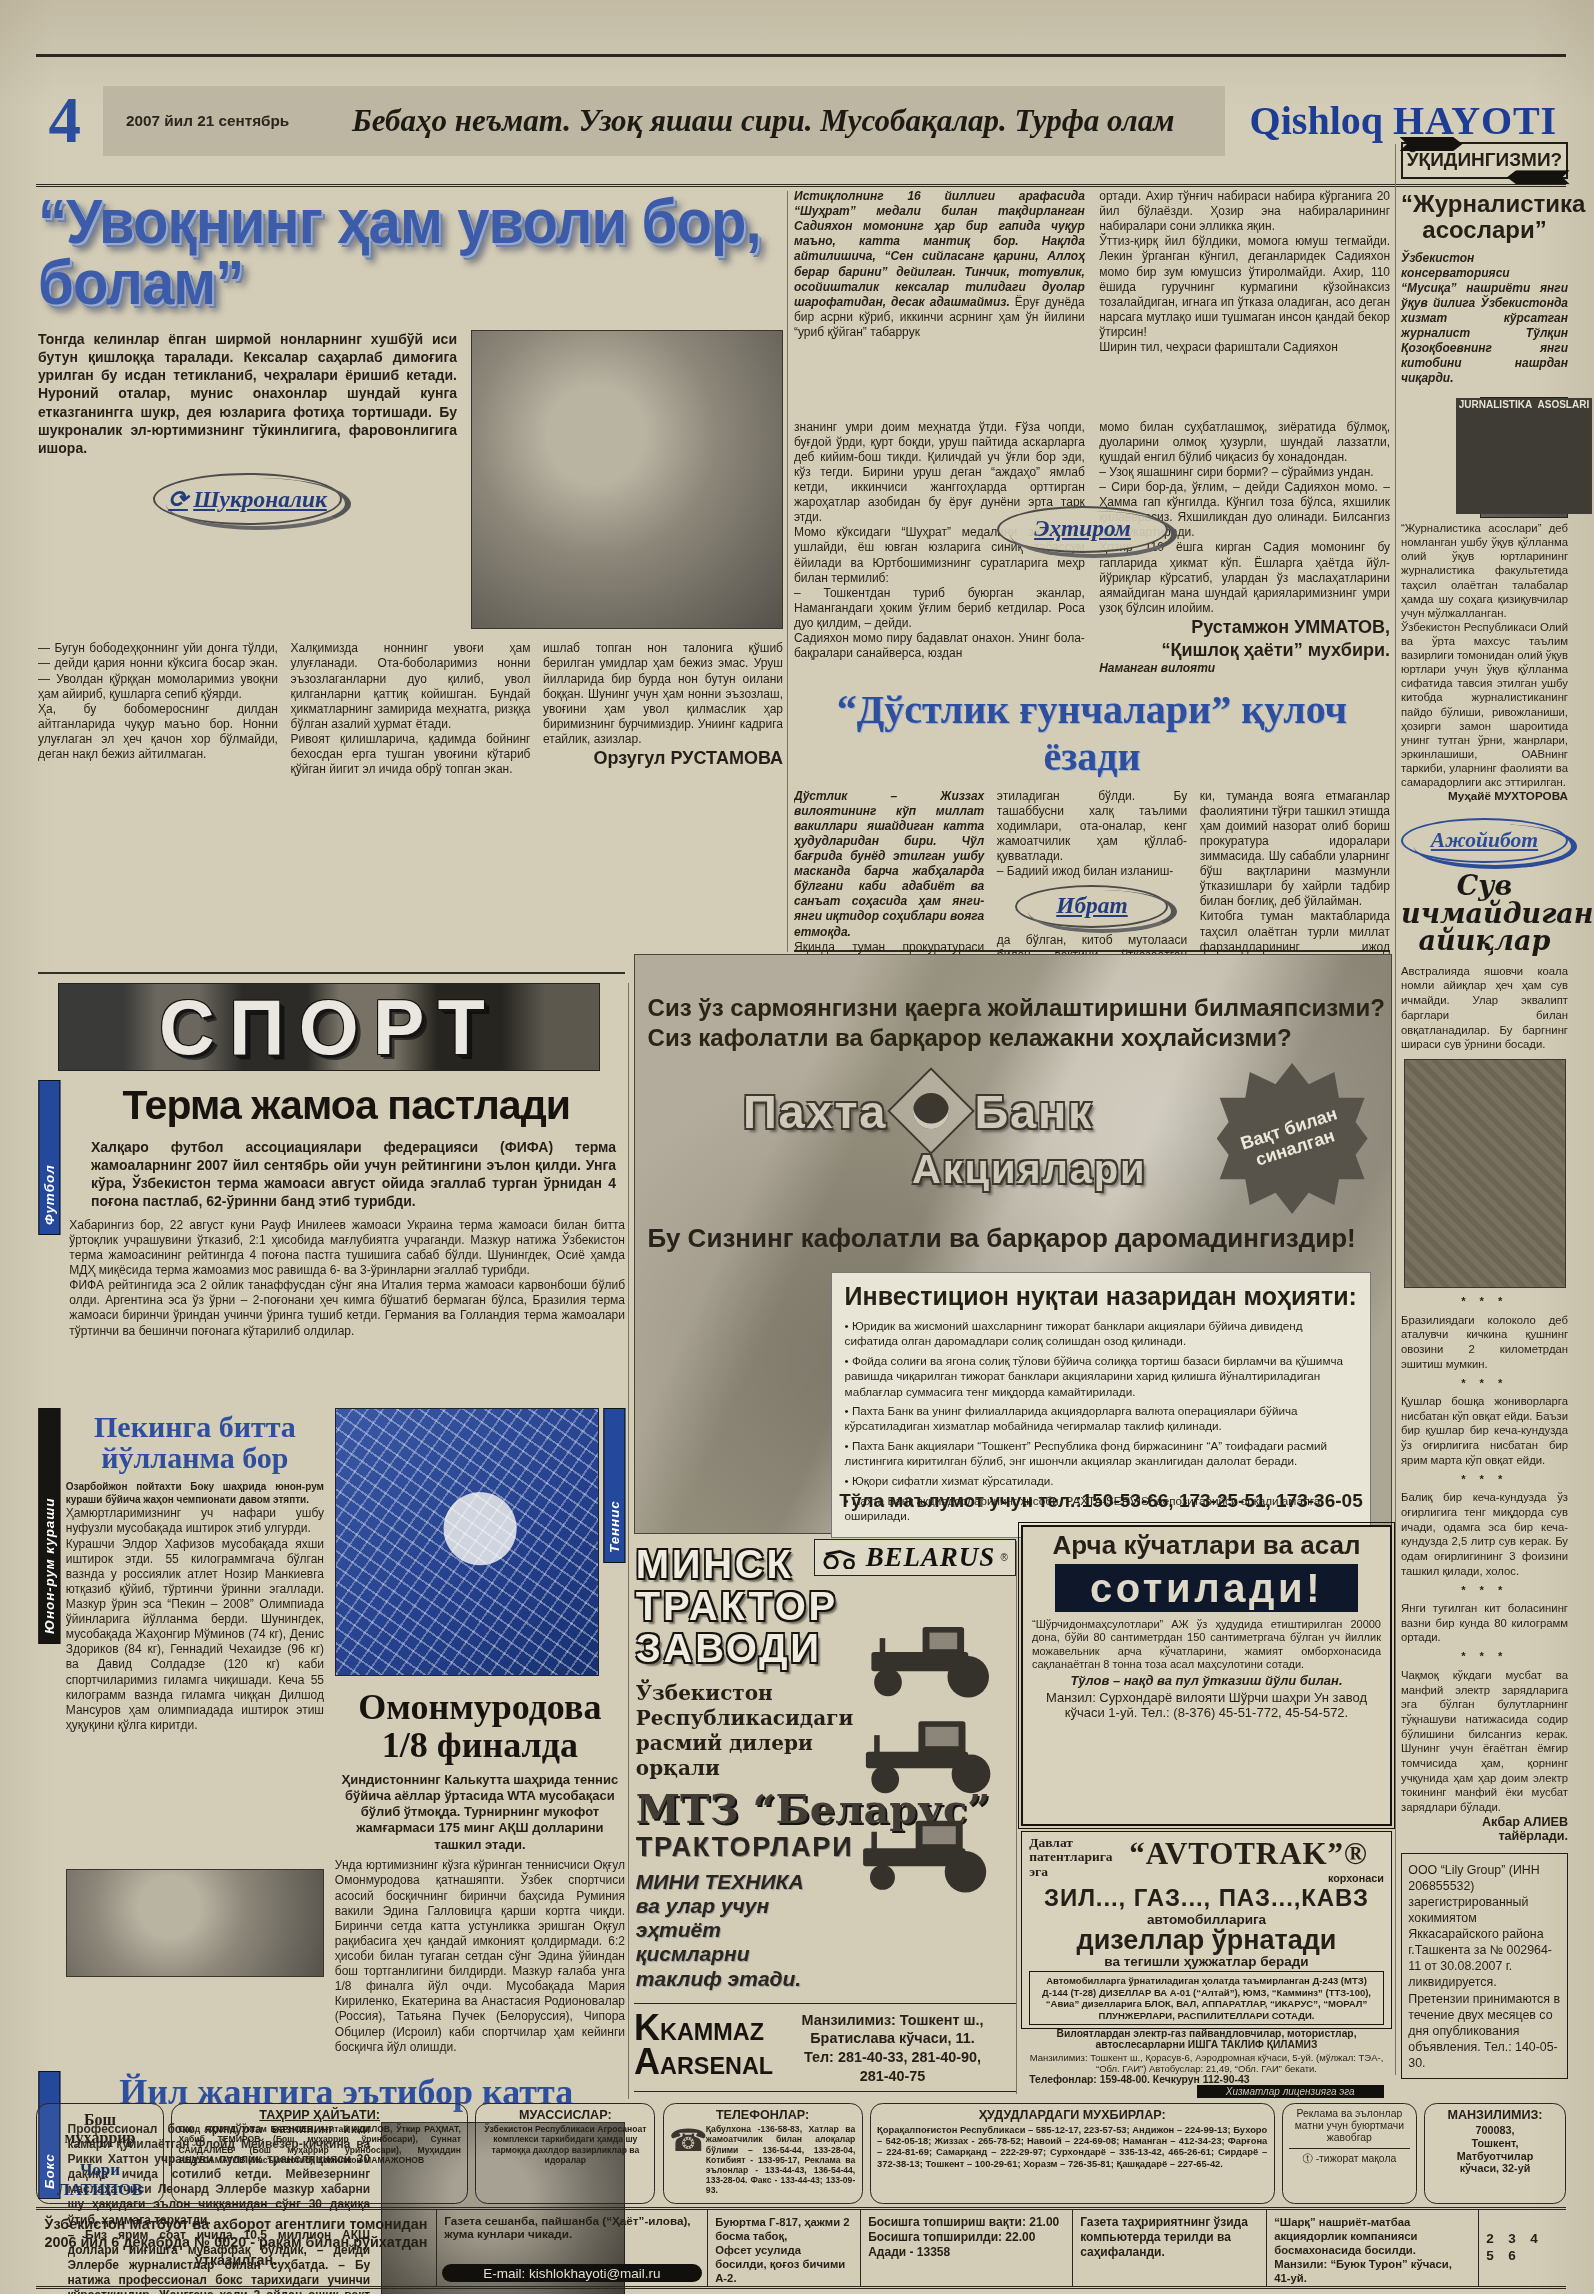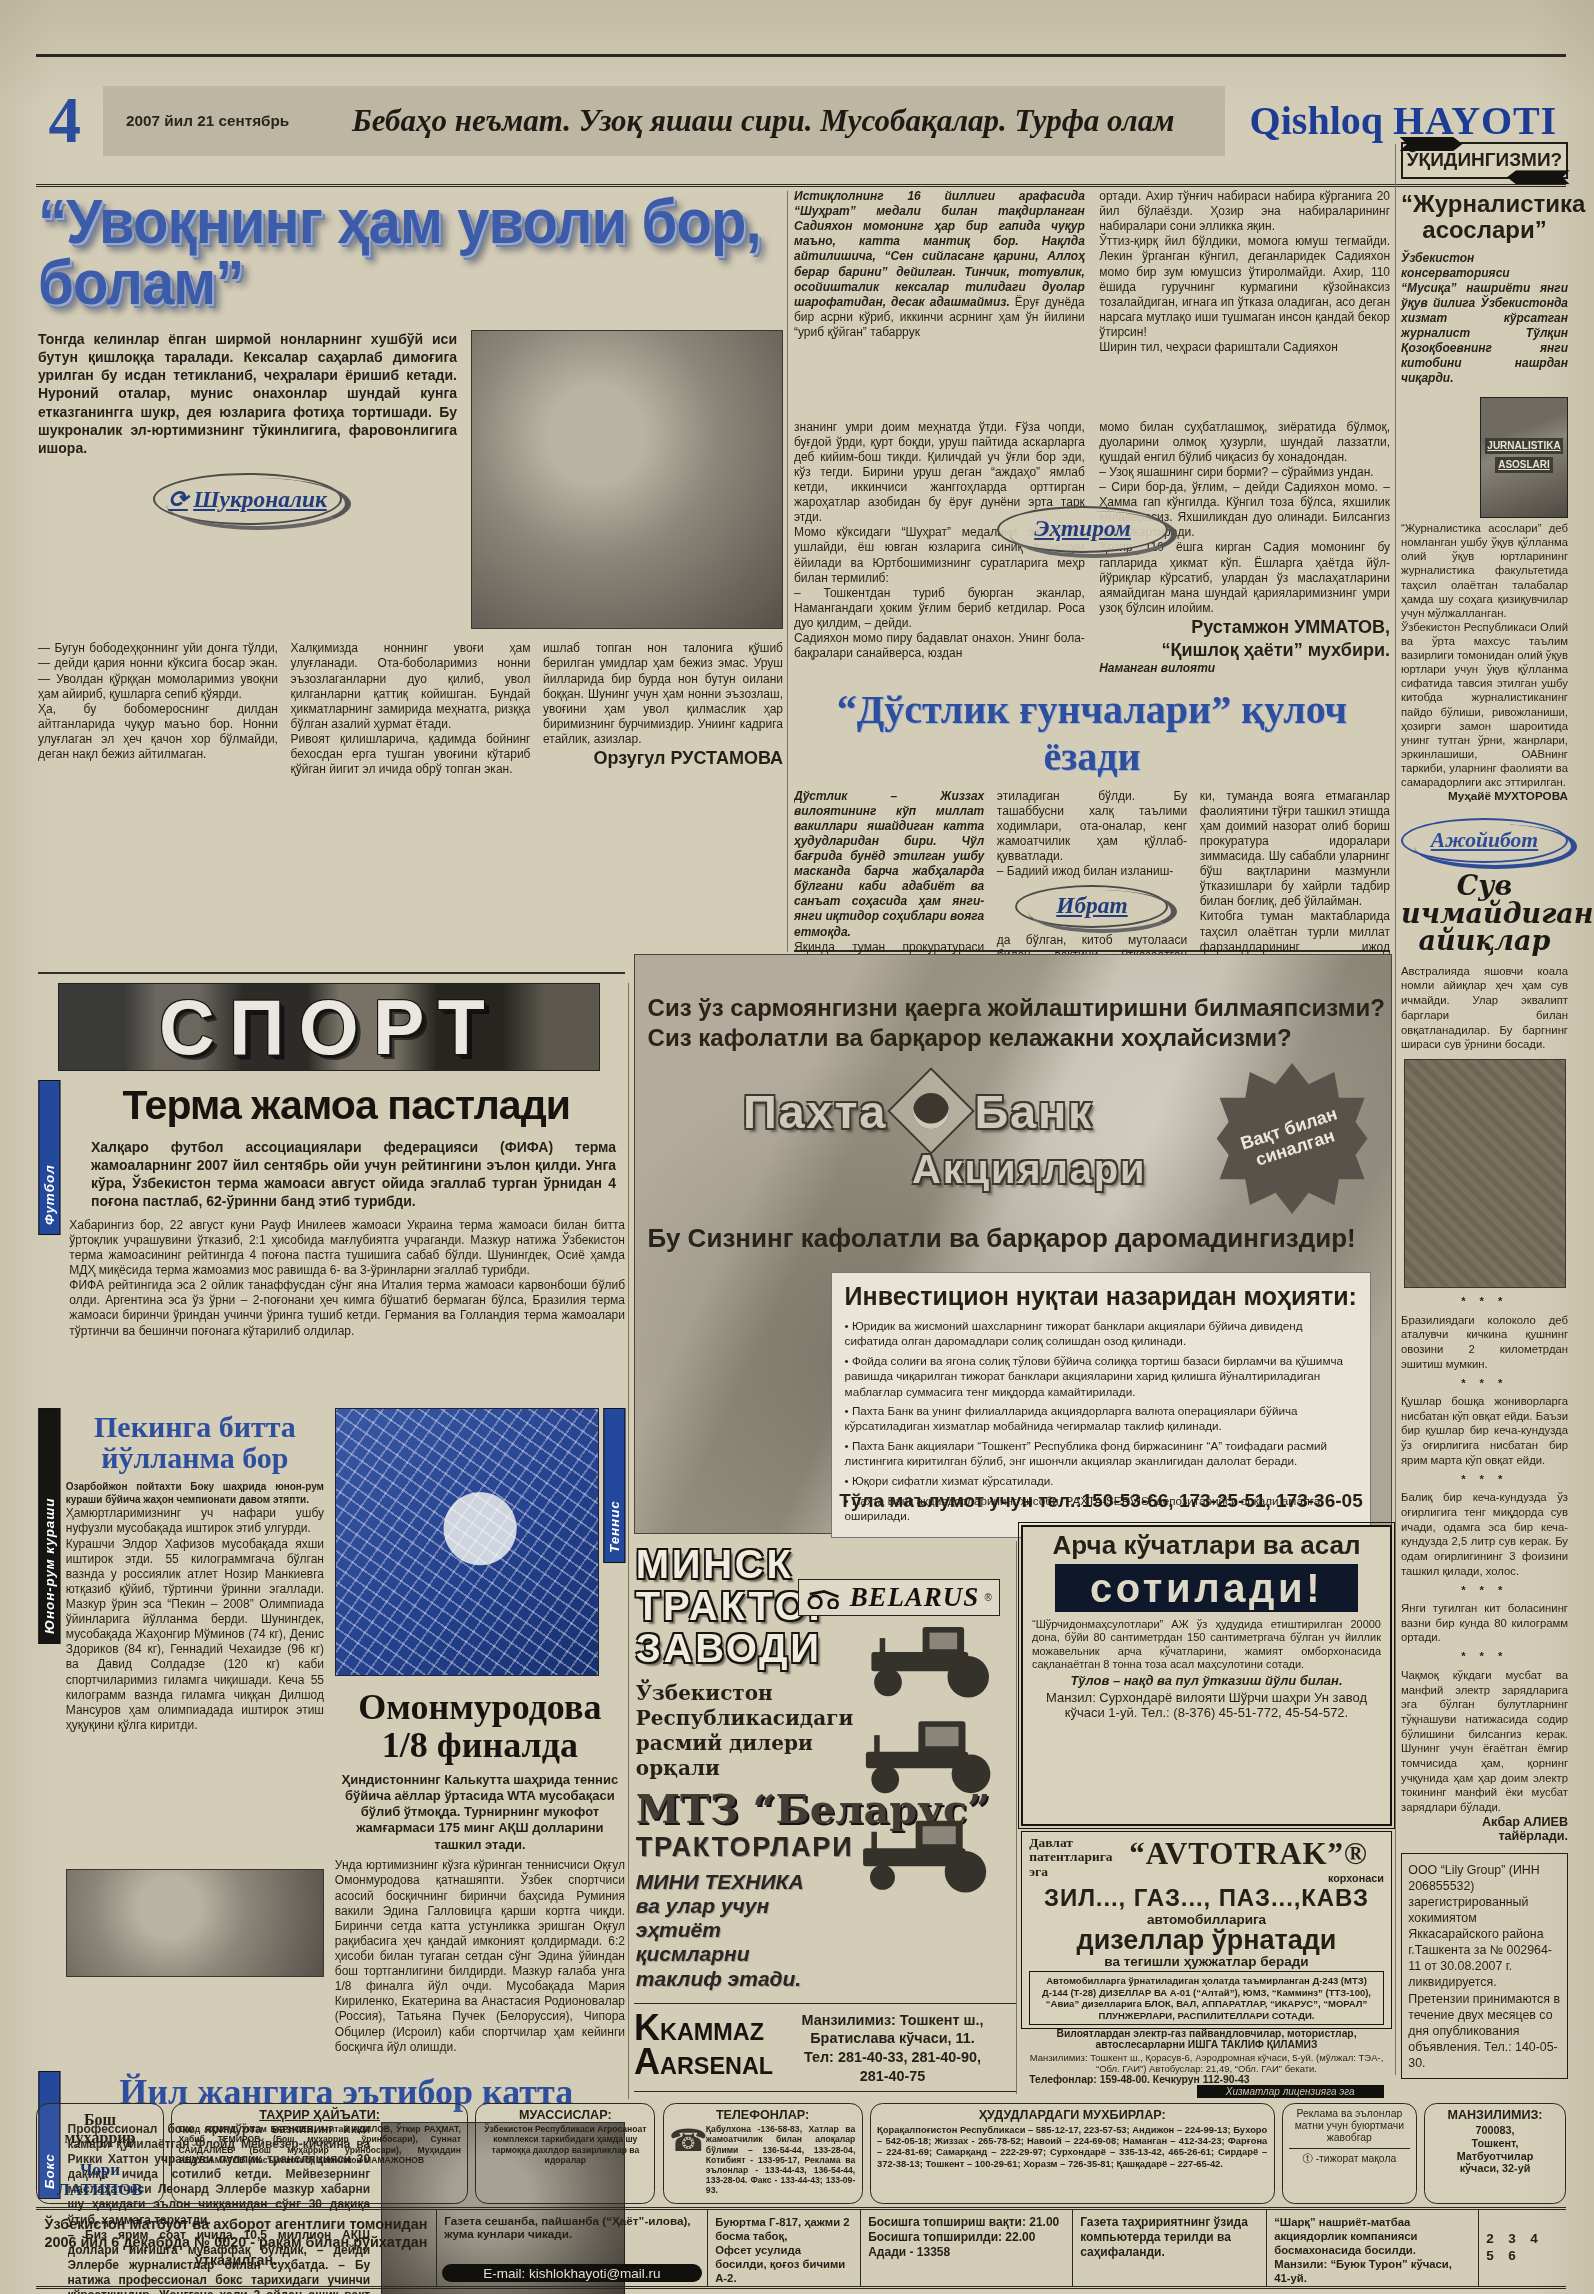--- a/index.html
+++ b/index.html
@@ -73,21 +73,21 @@
 
   
   #right-col{left:1401px;top:142px;width:167px;height:1933px;font-size:11.3px;}
   #ukid-box{border:2.7px double #1f1c17;padding:5.4px 3.6px;text-align:center;font-weight:bold;font-size:19px;position:relative;background:#d8d2bd;}
   #ukid-box .arr{position:absolute;width:63px;height:14.4px;background:#14120e;}
   #ukid-box .arr.a1{top:-7.2px;left:-3.6px;clip-path:polygon(0 0,85% 0,100% 50%,85% 100%,0 100%,12% 50%);}
   #ukid-box .arr.a2{bottom:-7.2px;right:-3.6px;transform:rotate(180deg);clip-path:polygon(0 0,85% 0,100% 50%,85% 100%,0 100%,12% 50%);}
   #jur-head{font-weight:bold;font-size:24px;text-align:center;line-height:1.05;margin:12.6px 0 9px;}
   .book{float:right;width:86px;height:119px;margin:3.6px 0 3.6px 5.4px;border:0.9px solid #222;
         background:linear-gradient(160deg,#6f6b60 0 30%,#8a857a 45%,#4e4a42 100%);color:#e8e4d4;
-        display:flex;flex-direction:column;align-items:center;justify-content:center;text-align:center;font-weight:bold;font-size:10px;text-decoration:underline;}
+        display:flex;flex-direction:row;justify-content:center;text-align:center;font-weight:bold;font-size:10px;}
   .book .b1{background:#3f3c35;padding:1.8px 2.7px;margin-bottom:2.7px;}
   #ajoy-wrap{display:flex;justify-content:center;margin:14.4px 0 7.2px;}
   #ajoy-wrap .badge-oval{width:167px;height:45px;}
   #ajoy-wrap .txt{color:#2c4c98;font-size:21.6px;}
   #suv-head{font-family:"DejaVu Serif",serif;font-style:italic;font-weight:bold;font-size:27px;line-height:1.02;text-align:center;color:#1b1915;margin:9px 0;}
   #animal-photo{width:160px;height:227px;margin:7.2px auto;border:0.9px solid #3a362f;
       background:repeating-linear-gradient(45deg,#b5afa0 0 5.4px,#a49e8f 5.4px 10.8px),#aaa496;
       background-blend-mode:multiply;}
   .sep{ text-align:center;font-weight:bold;letter-spacing:5.4px;margin:5.4px 0;}
   #lily-box{border:1.8px solid #1f1c17;padding:7.2px 6.3px;margin-top:10.8px;font-size:12.4px;line-height:1.3;}
@@ -157,21 +157,21 @@
       box-shadow:inset 0 -5.4px 0 #cdc8b8;}
   #paxta-akcyalari{margin:5.4px 0 0 169px;font-size:40px;}
   #paxta-slogan{font-weight:bold;font-size:26px;color:#28221a;margin:31px 0 0 12.6px;}
   #paxta-box{position:absolute;left:196px;top:317px;width:540px;background:#e9e5d6;border:0.9px solid #777;padding:9px 12.6px;box-sizing:border-box;}
   #paxta-box h3{margin:0 0 7.2px;font-size:25px;}
   .bullet{font-size:11.7px;line-height:1.3;margin-bottom:4.5px;}
   #paxta-tel{position:absolute;left:196px;top:535px;width:540px;text-align:center;font-weight:bold;font-size:19px;}
 
   
   #ad-minsk{left:634px;top:1539px;width:382px;height:553px;border-bottom:1.8px solid #2b2823;box-sizing:border-box;padding:3.6px 1.8px;}
-  #belarus-box{position:absolute;right:16px;top:0;border:1.8px solid #222;background:#ded8c6;padding:1.8px 7.2px;display:flex;align-items:center;gap:5.4px;margin-top:40px;}
+  #belarus-box{position:absolute;right:0;top:0;border:1.8px solid #222;background:#ded8c6;padding:1.8px 7.2px;display:flex;align-items:center;gap:5.4px;}
   #belarus-box .b{font-family:"Liberation Serif",serif;font-style:italic;font-weight:900;font-size:27px;letter-spacing:0.9px;color:#14120e;}
   #belarus-box .r{font-size:10px;vertical-align:super;}
   .minsk-title{font-weight:900;color:#efecdf;letter-spacing:2.7px;line-height:1.05;
       text-shadow:-1.8px -1.8px 0 #17140f,1.8px -1.8px 0 #17140f,-1.8px 1.8px 0 #17140f,1.8px 1.8px 0 #17140f,3.6px 3.6px 1.8px rgba(0,0,0,.45);}
   #minsk-t1{font-size:40px;}
   #minsk-t2{font-size:40px;}
   #minsk-sub{font-family:"DejaVu Serif",serif;font-weight:bold;font-size:20px;line-height:1.25;margin:12.6px 0 3.6px;}
   #mtz{font-family:"DejaVu Serif",serif;font-weight:900;font-size:40px;color:#3a3montserrat;color:#413d35;text-shadow:1.8px 1.8px 0 #141414;}
   #mtz2{font-weight:900;font-size:27px;letter-spacing:1.8px;color:#2a261f;text-shadow:0.9px 0.9px 0 #888;}
   #mini{font-style:italic;font-weight:bold;font-size:21px;line-height:1.15;margin-top:7.2px;color:#2a261f;text-shadow:0.9px 0.9px 0.9px #999;}

